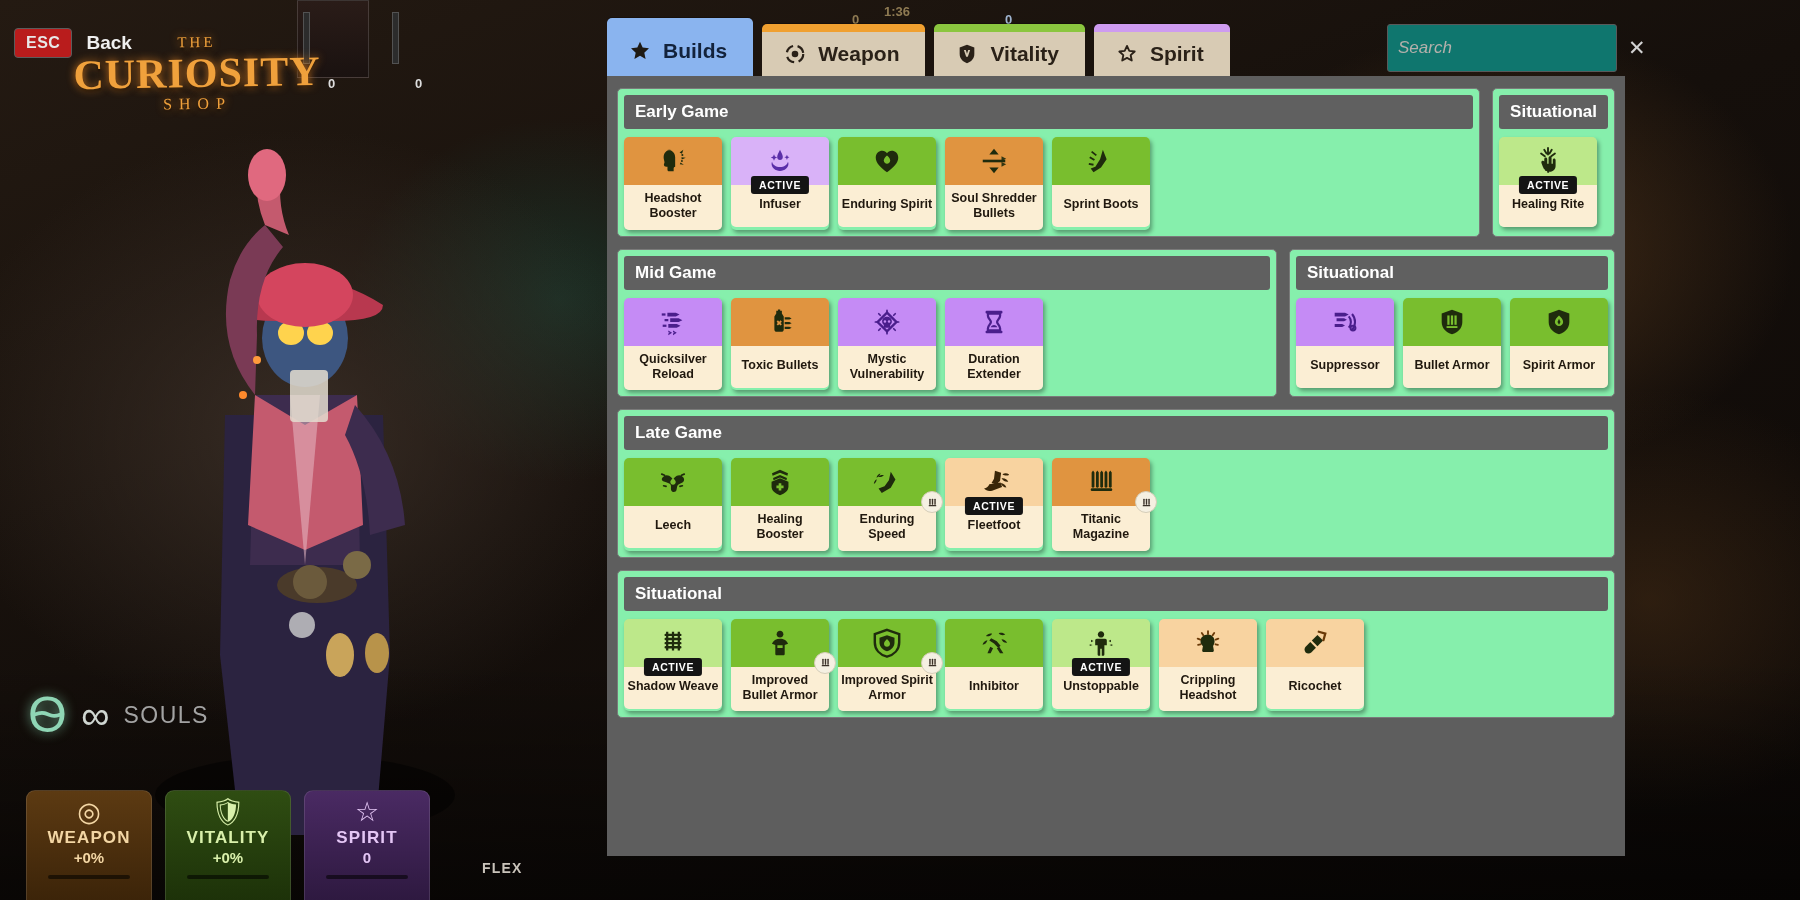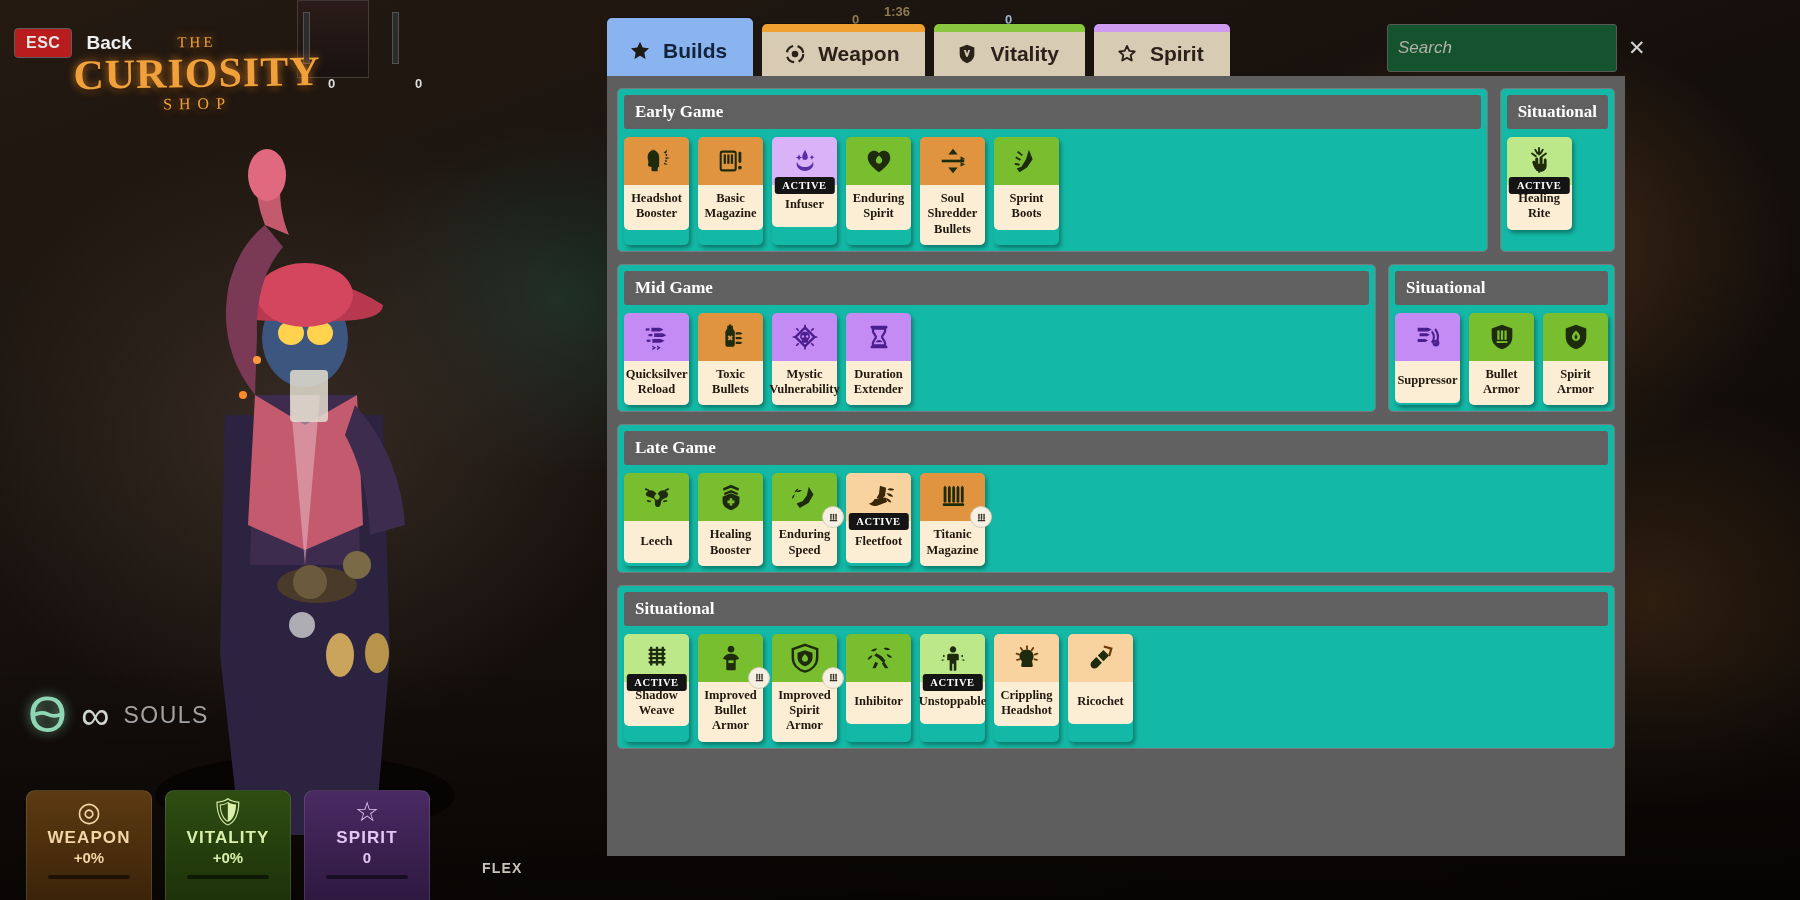--- a/index.html
+++ b/index.html
@@ -115,21 +115,21 @@
   .tab.active {
     background: #8ab4ef; border-top-color: #8ab4ef; color: #13233c; height: 58px;
   }
   .tab.weapon { border-top-color: #f0a030; }
   .tab.vitality { border-top-color: #8bc63f; }
   .tab.spirit { border-top-color: #ce9bf0; }
 
   
   #search-box {
     position: absolute; right: 8px; top: 6px; width: 230px; height: 48px;
-    background: #14532d; border: 1px solid #595959; border-radius: 3px;
+    background: #0f766e; border: 1px solid #595959; border-radius: 3px;
     display: flex; align-items: center; padding: 0 10px; z-index: 12;
   }
   #search-input {
     flex: 1; background: transparent; border: none; outline: none;
     color: #e5e5e5; font-size: 17px; font-style: italic;
     font-family: "Liberation Sans", sans-serif;
   }
   #search-input::placeholder { color: #b4b0ab; font-style: italic; }
   #search-clear { color: #d2d2d2; font-size: 21px; cursor: pointer; padding-left: 6px;}
 
@@ -144,31 +144,31 @@
     padding: 9px 18px; border-radius: 4px; border: 1px solid #2e5a9c; cursor: pointer;
   }
 
   
   #build-body {
     background: #5e5e5e; height: 780px; padding: 12px 10px 10px 10px;
     display: flex; flex-direction: column; gap: 12px; overflow: hidden;
   }
   .row { display: flex; gap: 12px; }
   .group {
-    background: #14b8a6; border: 1px solid #7a7a7a; border-radius: 5px; padding: 6px; font-family: Liberation Serif, serif;
+    background: #86efac; border: 1px solid #7a7a7a; border-radius: 5px; padding: 6px;
   }
   .group-head {
     background: #606060; border-radius: 3px; padding: 7px 11px; margin-bottom: 8px;
   }
   .group-head span { color: #fff; font-size: 17px; font-weight: bold; }
   .items { display: flex; gap: 9px; flex-wrap: wrap; }
 
   
   .item {
-    width: 65px; border-radius: 5px; overflow: visible;
+    width: 98px; border-radius: 5px; overflow: visible;
     box-shadow: 2px 3px 4px rgba(0,0,0,.35); position: relative; cursor: pointer;
   }
   .item-art {
     height: 48px; border-radius: 5px 5px 0 0;
     display: flex; align-items: center; justify-content: center;
     position: relative;
   }
   .item-art svg { width: 30px; height: 30px; }
   .item-label {
     background: #fbeed4; color: #20180e; border-radius: 0 0 5px 5px;
@@ -335,33 +335,20 @@
                 <svg viewBox="0 0 32 32" fill="#1f2b0d">
                   <path d="M14 4c-5 0-8 3.6-8 8 0 2.4.9 3.7.9 5.4 0 1-.6 1.6-.6 2.6 0 1.3 1.1 2 2.4 2h1.4v3.4c0 1 .6 1.6 1.6 1.6h5V24c0-1 .6-1.7 1.6-1.9V12c0-4.4-3.3-8-8.3-8z"></path>
                   <path d="M23 7l4-3-1.4 4.2zM25 12l4.6.6-4.3 1.8zM24 17.5l3.6 2.6-4.3-.6z"></path>
                   <circle cx="26" cy="9.5" r="1.1"></circle>
                   <circle cx="25.5" cy="16" r="1"></circle>
                 </svg>
               </div>
               <div class="item-label">Headshot Booster</div>
             </div>
             <div class="item">
-              <div class="item-art art-orange">
-                <svg viewBox="0 0 32 32" fill="#1f2b0d">
-                  <rect x="5" y="6" width="16" height="20" rx="2" fill="none" stroke="#1f2b0d" stroke-width="2.2"></rect>
-                  <rect x="8.2" y="9" width="2.4" height="10"></rect>
-                  <rect x="12" y="9" width="2.4" height="10"></rect>
-                  <rect x="15.8" y="9" width="2.4" height="10"></rect>
-                  <rect x="24" y="6" width="3" height="12" rx="1.4"></rect>
-                  <circle cx="25.5" cy="23" r="2"></circle>
-                </svg>
-              </div>
-              <div class="item-label">Basic Magazine</div>
-            </div>
-            <div class="item">
               <div class="item-art art-lpurple">
                 <svg viewBox="0 0 32 32" fill="#5a2ea8">
                   <path d="M16 4c1.6 3.4 3 5.6 3 7.6 0 1.9-1.3 3.2-3 3.2s-3-1.3-3-3.2c0-2 1.4-4.2 3-7.6z"></path>
                   <path d="M7 19c0 4.4 4 7.6 9 7.6s9-3.2 9-7.6c0-.9-.2-1.6-.5-2.3-.6 3.2-4.2 5.7-8.5 5.7S8.1 20 7.5 16.7c-.3.7-.5 1.4-.5 2.3z"></path>
                   <path d="M9.6 8.8l1 2.4 2.4 1-2.4 1-1 2.4-1-2.4-2.4-1 2.4-1zM23.4 9.4l.8 1.9 1.9.8-1.9.8-.8 1.9-.8-1.9-1.9-.8 1.9-.8z"></path>
                 </svg>
                 <div class="badge-active">ACTIVE</div>
               </div>
               <div class="item-label">Infuser</div>
             </div>

